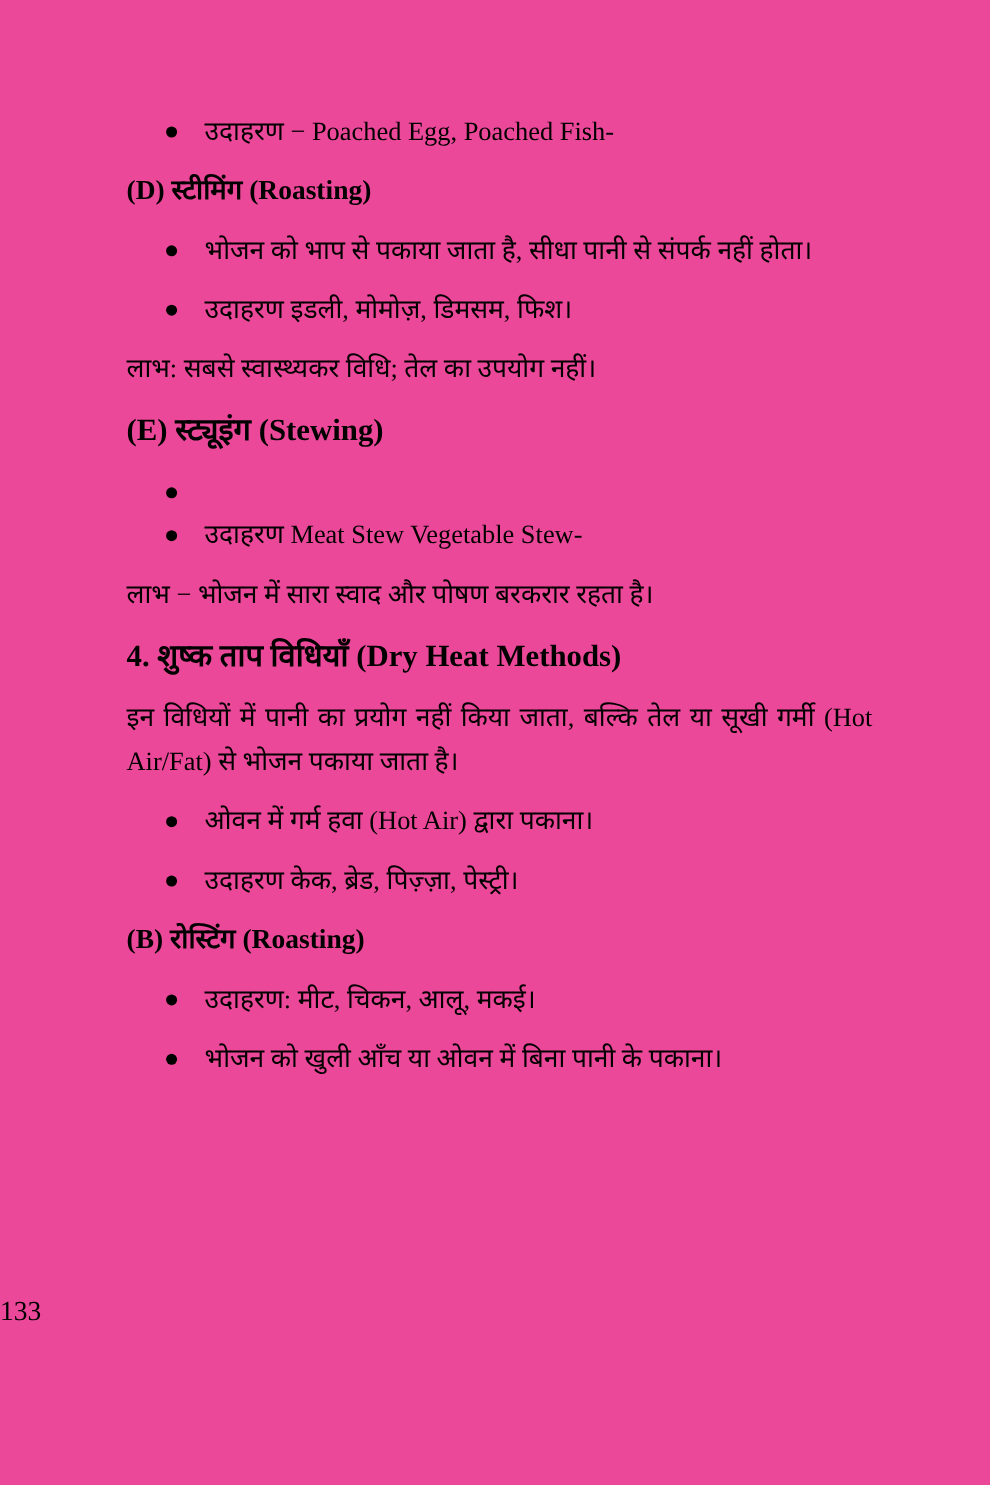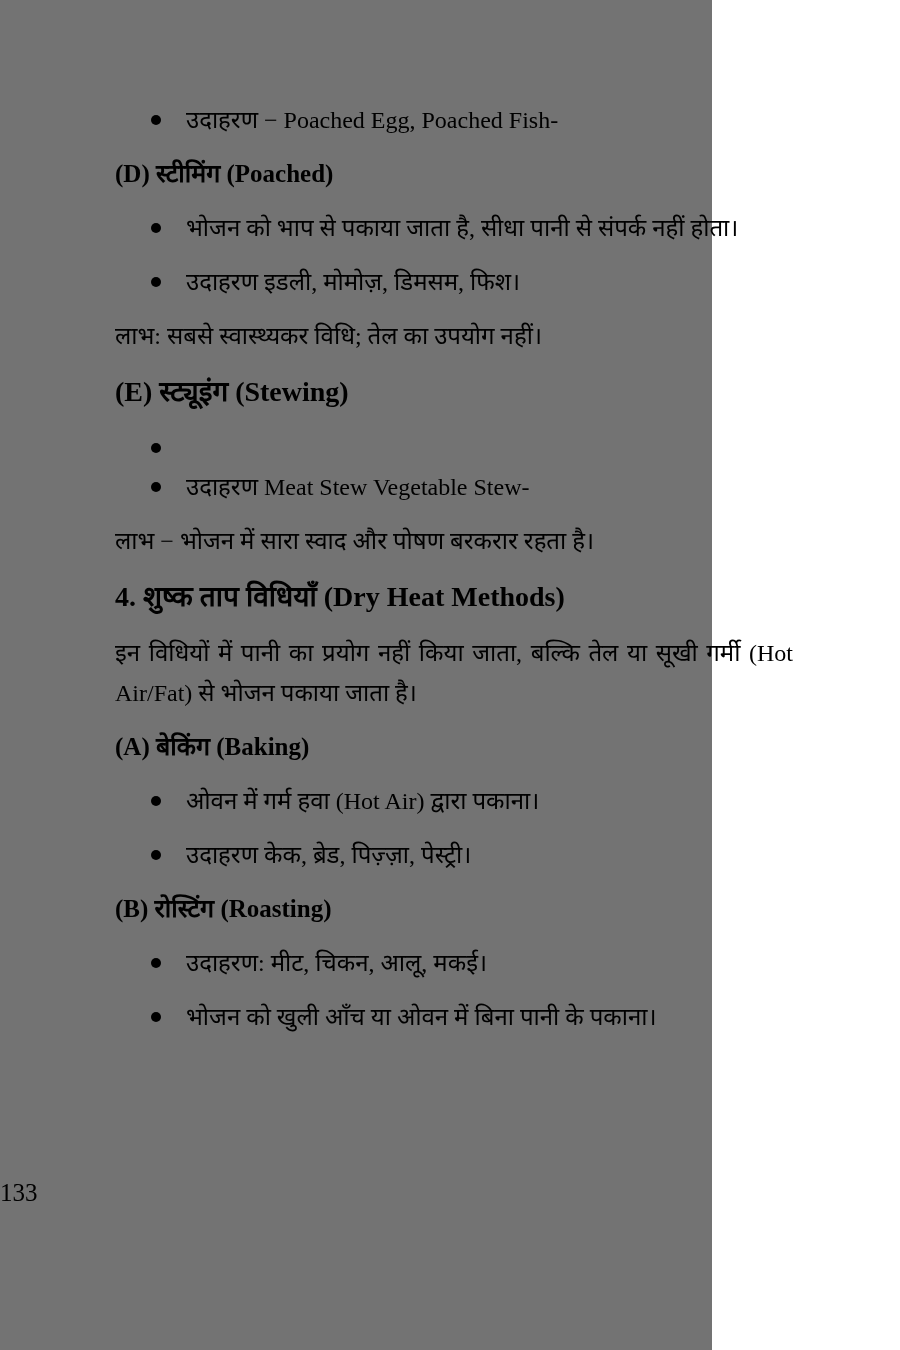--- a/index.html
+++ b/index.html
@@ -11,23 +11,23 @@
     width: 900px;
     height: 1350px;
     position: relative;
     font-family: "Liberation Serif", "DejaVu Serif", serif;
     color: #000000;
     overflow: hidden;
   }
   .page {
     position: absolute;
     top: 0; left: 0;
-    width: 712px;
+    width: 900px;
     height: 1350px;
-    background: #737373;
+    background: #ec4899;
   }
   .content {
     position: absolute;
     top: 100px;
     left: 115px;
     width: 678px;
   }
   .para {
     font-size: 24px;
     line-height: 40px;
@@ -79,21 +79,21 @@
 <body>
 
 <div class="page">
   <div class="content">
 
     <div class="bullet-item">
       <span class="bullet-marker"></span>
       <span class="bullet-text">उदाहरण − Poached Egg, Poached Fish-</span>
     </div>
 
-    <div class="heading-small">(D) स्टीमिंग (Poached)</div>
+    <div class="heading-small">(D) स्टीमिंग (Roasting)</div>
 
     <div class="bullet-item">
       <span class="bullet-marker"></span>
       <span class="bullet-text">भोजन को भाप से पकाया जाता है, सीधा पानी से संपर्क नहीं होता।</span>
     </div>
 
     <div class="bullet-item">
       <span class="bullet-marker"></span>
       <span class="bullet-text">उदाहरण इडली, मोमोज़, डिमसम, फिश।</span>
     </div>
@@ -110,21 +110,20 @@
       <span class="bullet-marker"></span>
       <span class="bullet-text">उदाहरण Meat Stew Vegetable Stew-</span>
     </div>
 
     <div class="para">लाभ − भोजन में सारा स्वाद और पोषण बरकरार रहता है।</div>
 
     <div class="heading-large">4. शुष्क ताप विधियाँ (Dry Heat Methods)</div>
 
     <div class="para">इन विधियों में पानी का प्रयोग नहीं किया जाता, बल्कि तेल या सूखी गर्मी (Hot Air/Fat) से भोजन पकाया जाता है।</div>
 
-    <div class="heading-small">(A) बेकिंग (Baking)</div>
 
     <div class="bullet-item">
       <span class="bullet-marker"></span>
       <span class="bullet-text">ओवन में गर्म हवा (Hot Air) द्वारा पकाना।</span>
     </div>
 
     <div class="bullet-item">
       <span class="bullet-marker"></span>
       <span class="bullet-text">उदाहरण केक, ब्रेड, पिज़्ज़ा, पेस्ट्री।</span>
     </div>

